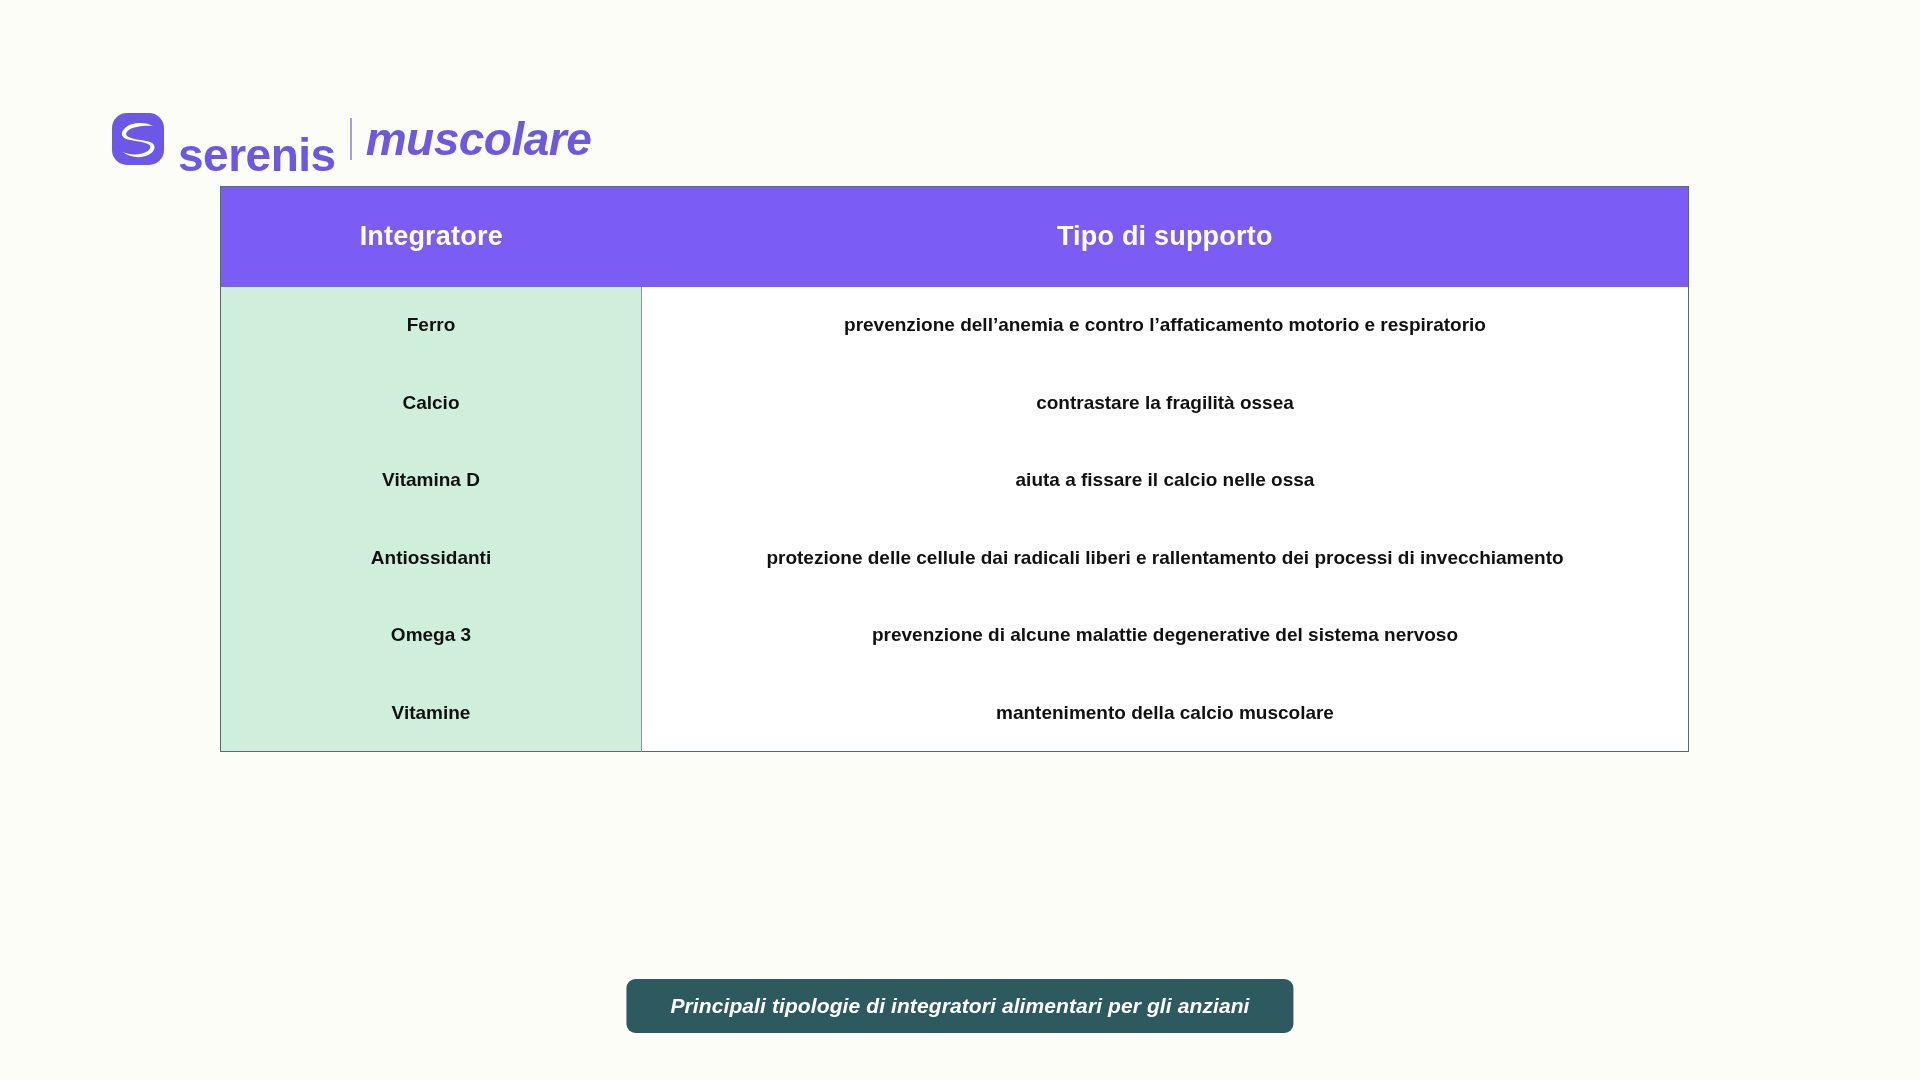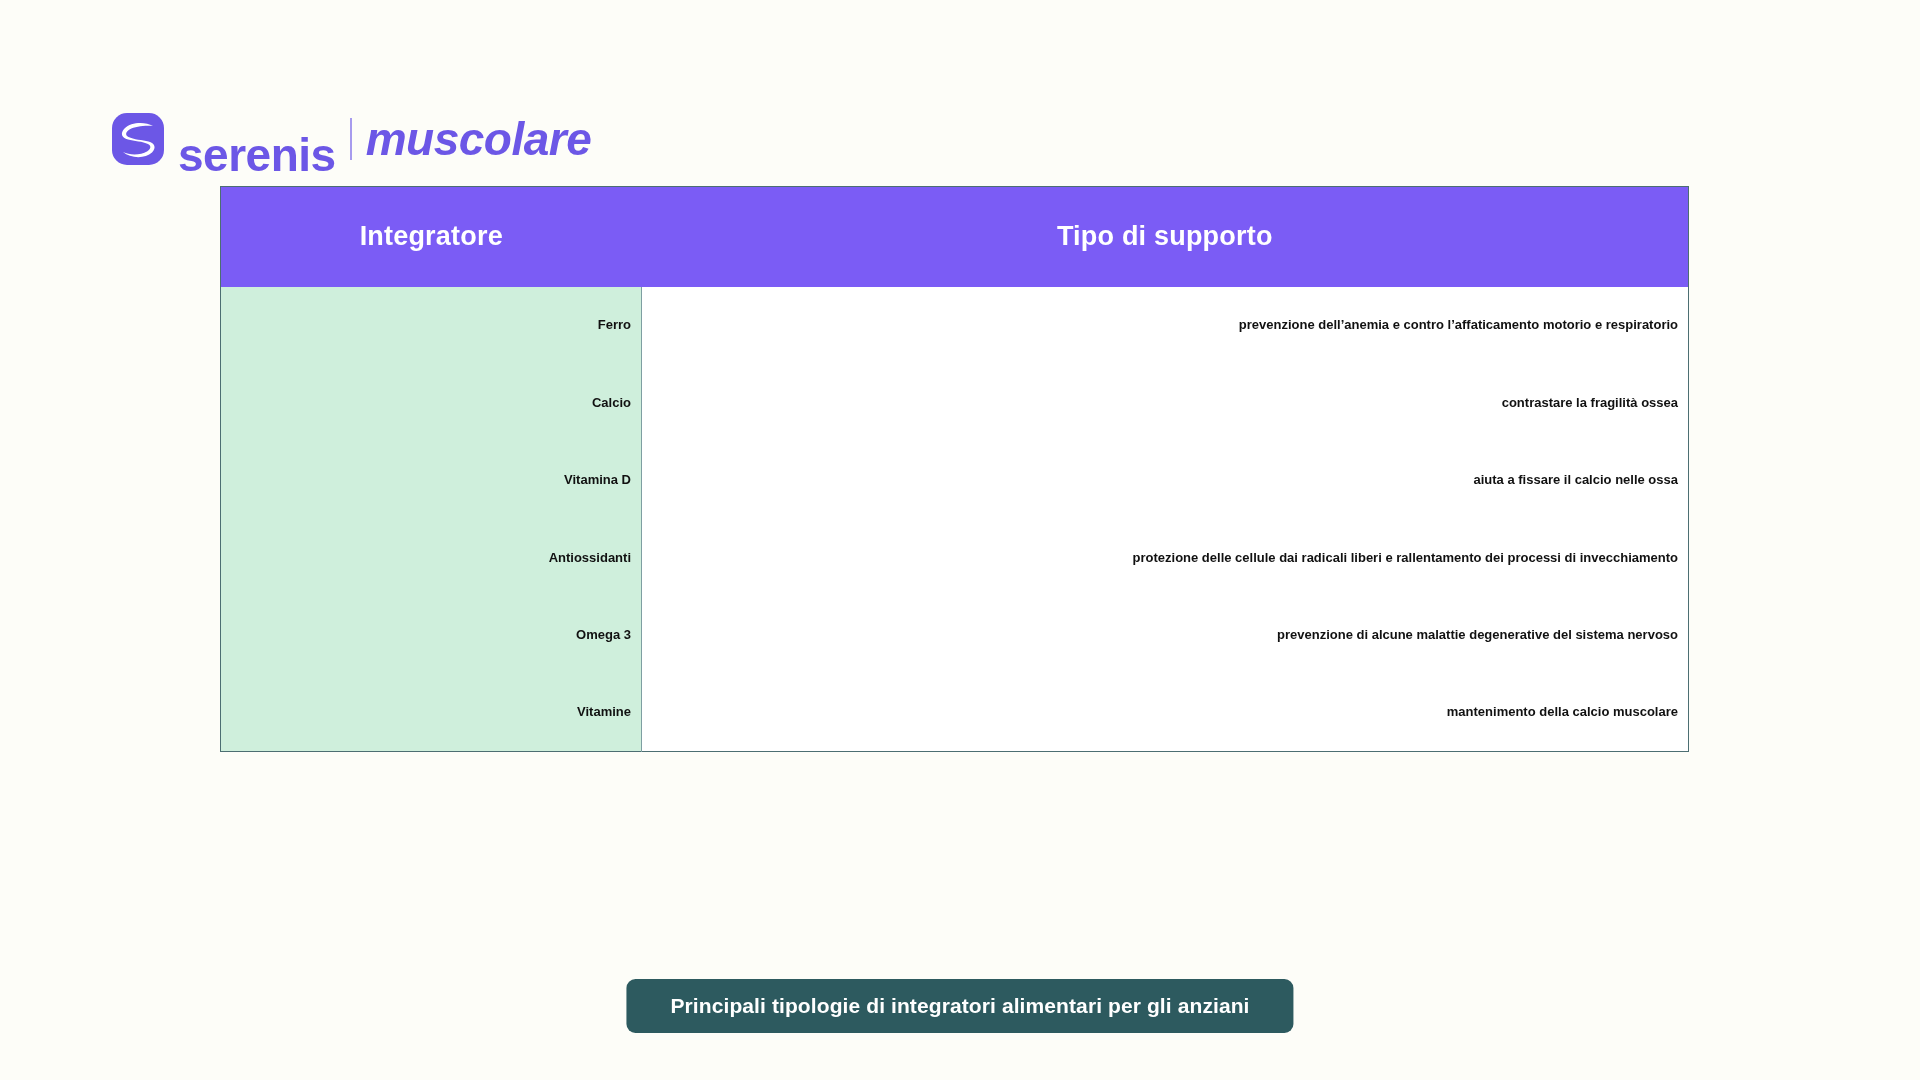--- a/index.html
+++ b/index.html
@@ -86,22 +86,22 @@
     border: none;
     letter-spacing: 0.2px;
   }
   .table thead th.h-right {
     border-left: none;
   }
 
   .table tbody td {
     height: 77.5px;
     vertical-align: middle;
-    text-align: right;
-    font-size: 13px;
+    text-align: center;
+    font-size: 19px;
     font-weight: 700;
     color: #111111;
     border: none;
     padding: 0 10px;
     line-height: 1.25;
   }
   .table tbody td.cell-name {
     background: #CFEFDC;
     border-right: 1.5px solid #7E9FA2;
   }
@@ -117,20 +117,21 @@
     top: 979px;
     background: #2D5A5F;
     color: #FFFFFF;
     font-size: 21px;
     font-weight: 700;
     border-radius: 9px;
     padding: 15px 44px;
     white-space: nowrap;
     text-align: center;
     letter-spacing: 0.1px;
+    font-style: italic;
   }
 </style>
 </head>
 <body>
 
 <div class="logo">
   <svg class="logo-mark" viewBox="0 0 52 52">
     <rect x="0" y="0" width="52" height="52" rx="15" ry="15" fill="#6C57E6"></rect>
     <path d="M41 13 C33 8.5 19 9 12.5 15.5 C8 20 9.5 25 16 26.5 C22 28 31 28.5 36 31 C39.5 32.8 39 36 35 38.5 C29 42 18 42.5 11 39 C18.5 45.5 33 46 40 39.5 C44.5 35 43 30 36.5 28.5 C30.5 27 21.5 26.5 16.5 24 C13 22.2 13.5 19 17.5 16.5 C23.5 13 34 12.2 41 13 Z" fill="#FFFFFF"></path>
   </svg>

